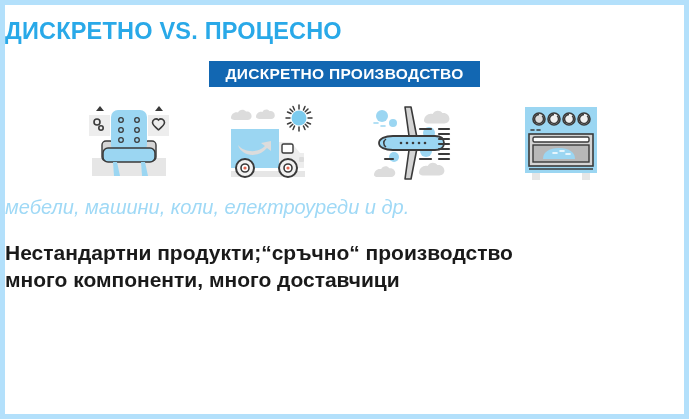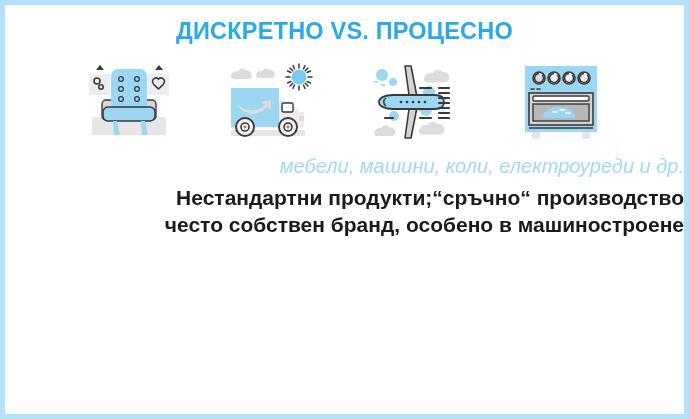--- a/index.html
+++ b/index.html
@@ -18,21 +18,20 @@
     height: 419px;
     box-sizing: border-box;
     background: #ffffff;
     border: 5px solid #b3e0fb;
     overflow: hidden;
   }
 
   
   .title-block {
     width: 100%;
-    text-align: center;
     padding-top: 11px;
   }
   .title-line {
     font-family: "Liberation Sans", "DejaVu Sans", sans-serif;
     font-weight: bold;
     font-size: 23.5px;
     letter-spacing: 0.2px;
     line-height: 30px;
     color: #29a9e8;
     white-space: nowrap;
@@ -71,56 +70,59 @@
     height: 82px;
     display: flex;
     align-items: center;
     justify-content: center;
   }
   .icon-cell svg { display: block; }
 
   
   .caption-row {
     width: 100%;
-    text-align: right;
+    text-align: left;
     margin-top: 12px;
   }
   .caption {
     font-family: "Liberation Sans", "DejaVu Sans", sans-serif;
     font-style: italic;
     font-size: 20px;
     line-height: 24px;
     color: #9fd9f6;
     white-space: nowrap;
   }
 
   
   .statements {
     width: 100%;
-    text-align: right;
-    margin-top: 6px;
+    text-align: left;
+    margin-top: 20px;
   }
   .statement {
     font-family: "Liberation Sans", "DejaVu Sans", sans-serif;
     font-weight: bold;
     font-size: 21px;
     line-height: 27px;
     color: #1a1a1a;
     white-space: nowrap;
   }
 </style>
 </head>
 <body>
 
 <div id="slide">
 
   <div class="title-block">
     <div class="title-line">ДИСКРЕТНО VS. ПРОЦЕСНО</div>
   </div>
 
+  <div class="badge-row">
+    <span class="badge">ДИСКРЕТНО ПРОИЗВОДСТВО</span>
+  </div>
 
   <div class="icon-strip">
 
     <div class="icon-cell">
       <svg width="96" height="82" viewBox="0 0 96 82" xmlns="http://www.w3.org/2000/svg">
 
         <rect x="11" y="57" width="74" height="18" fill="#e6e6e6"></rect>
 
         <rect x="8" y="14" width="21" height="21" fill="#ededed"></rect>
         <path d="M15 10 l4 -5 l4 5 z" fill="#3a3a3a"></path>
@@ -283,16 +285,16 @@
     </div>
 
   </div>
 
   <div class="caption-row">
     <span class="caption">мебели, машини, коли, електроуреди и др.</span>
   </div>
 
   <div class="statements">
     <div class="statement">Нестандартни продукти;“сръчно“ производство</div>
-    <div class="statement">често собствен бранд, особено в машиностроене</div>
+    <div class="statement">много компоненти, много доставчици</div>
   </div>
 
 </div>
 
 </body></html>

